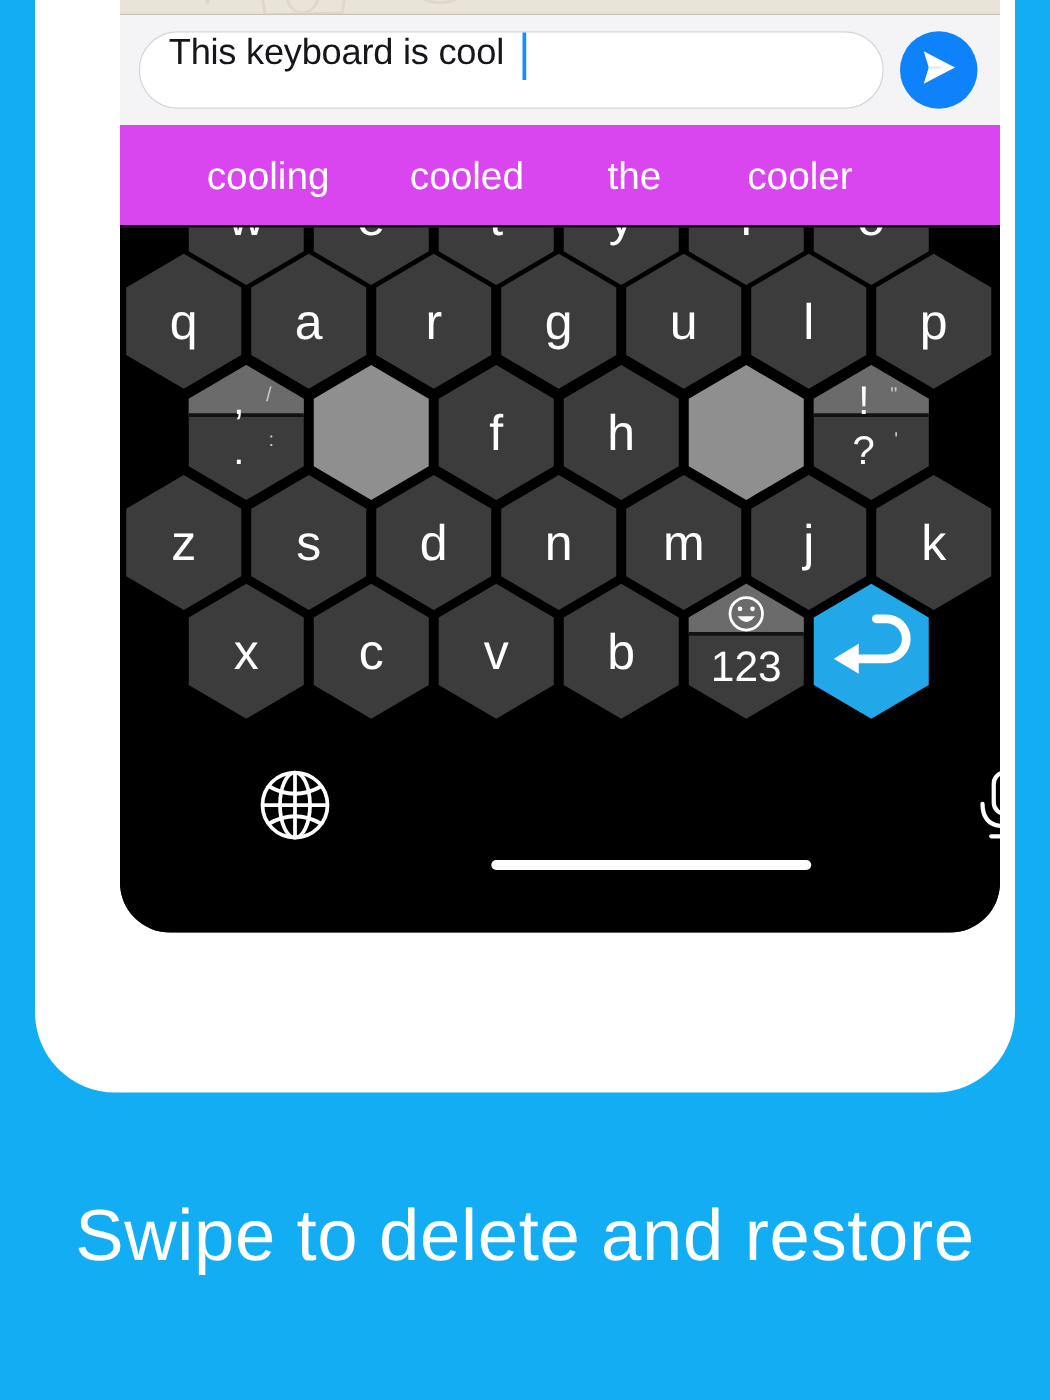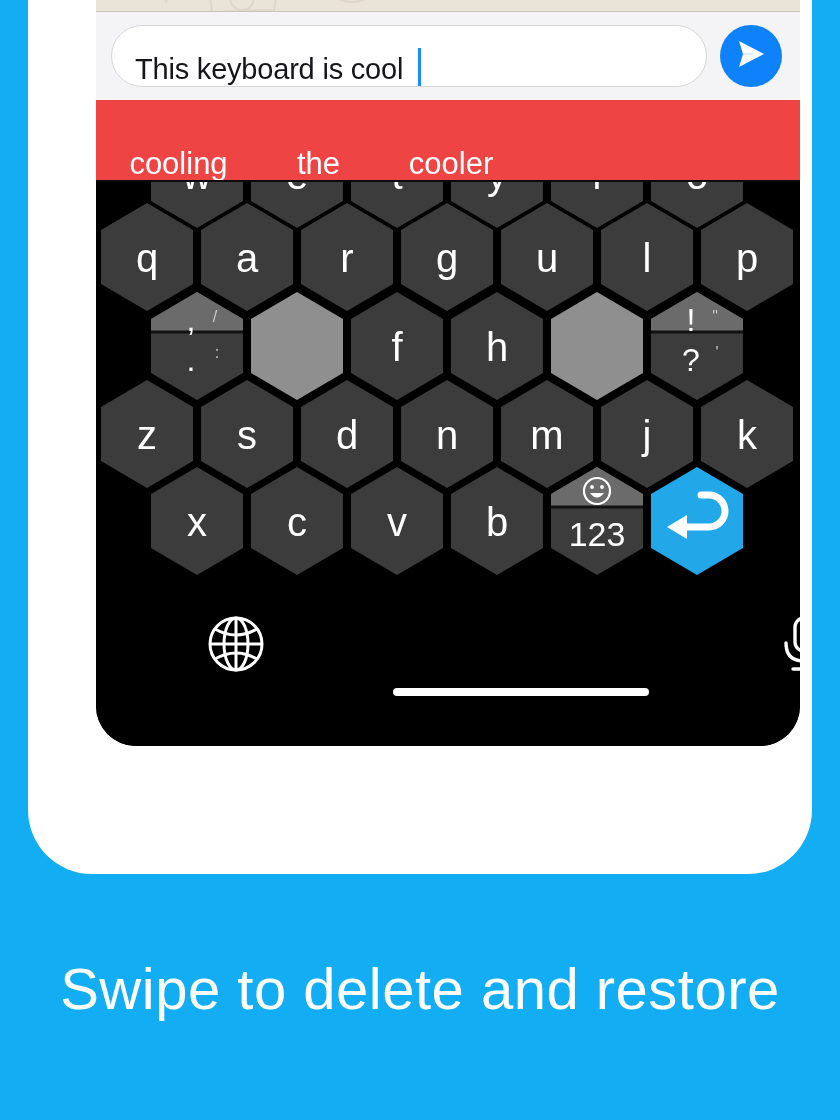--- a/index.html
+++ b/index.html
@@ -47,21 +47,21 @@
     position:absolute; left:0; top:132px; width:704px; height:88px;
     background:#f4f4f6;
     display:flex; align-items:center;
   }
   #message-input{
     margin-left:15px;
     width:596px; height:62px;
     background:#ffffff;
     border:1px solid #d6d6d8;
     border-radius:31px;
-    display:flex; align-items:flex-end;
+    display:flex; align-items:flex-start;
     padding-left:23px;
     position:relative;
     gap:14px;
   }
   #message-text{
     font-size:29px; color:#15151a; letter-spacing:-0.2px;
     white-space:nowrap;
   }
   #text-cursor{
     width:3px; height:38px; background:#1a8cff;
@@ -71,22 +71,22 @@
     width:62px; height:62px; border-radius:50%;
     background:#0d82fb;
     margin-left:13px;
     display:flex; align-items:center; justify-content:center;
     flex:none;
   }
 
   
   #suggestion-bar{
     position:absolute; left:0; top:220px; width:704px; height:82px;
-    background:#ef4444;
-    display:flex; align-items:flex-end;
+    background:#d946ef;
+    display:flex; align-items:center;padding-left:36px;
   }
   .suggestion{
     color:#ffffff; font-size:31px; white-space:nowrap;
     text-align:center;
   }
   #suggestion-underline{
     position:absolute; left:0; top:300px; width:704px; height:2px;
     background:#0b0b0b;
   }
 
@@ -224,20 +224,21 @@
           <svg width="34" height="34" viewBox="0 0 34 34" aria-hidden="true">
             <path d="M5 4 L30 17 L5 30 L9 17 Z" fill="#ffffff"></path>
             <path d="M9 17 L19 17" stroke="#d8e9ff" stroke-width="1.6"></path>
           </svg>
         </span>
       </div>
     </div>
 
     <div id="suggestion-bar">
       <div class="suggestion" style="width:165px">cooling</div>
+      <div class="suggestion" style="width:153px">cooled</div>
       <div class="suggestion" style="width:115px">the</div>
       <div class="suggestion" style="width:150px">cooler</div>
     </div>
     <div id="suggestion-underline"></div>
 
     <div id="keyboard">
       <svg id="hexgrid" width="704" height="564" viewBox="0 0 704 564" aria-hidden="false">
           <g>
             <path d="M101 -62 L147 -35 L147 19 L101 46 L55 19 L55 -35 Z" fill="#3c3c3c"></path>
             <text x="101" y="-7" class="hex-label hex-letter">w</text>

